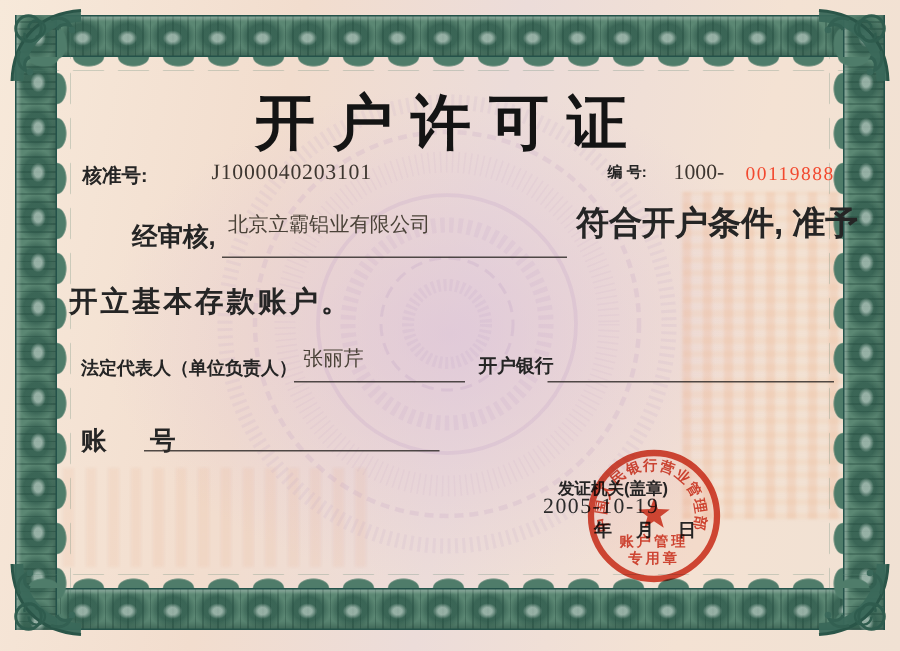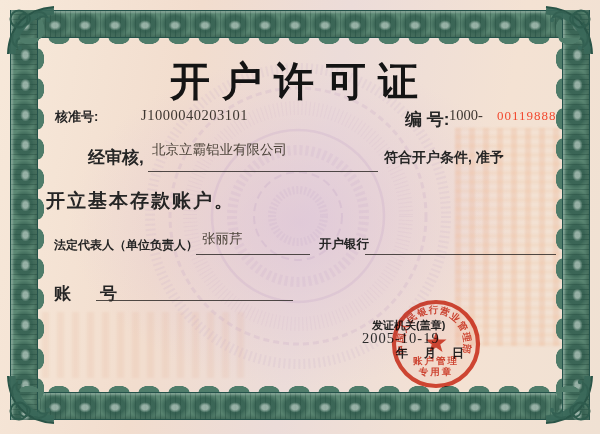--- a/index.html
+++ b/index.html
@@ -63,27 +63,27 @@
     filter:blur(1px);}
   .watermark{position:absolute;left:0;top:0;z-index:1;}
   
   .txt{position:absolute;z-index:4;white-space:nowrap;color:#262626;}
   .lbl{font-weight:bold;color:#252525;}
   .val{font-family:"Liberation Serif",serif;color:#3d3630;}
   .title{left:0;top:54px;width:100%;text-align:center;padding-left:0;box-sizing:border-box;
     font-family:"Liberation Serif",serif;font-weight:bold;font-size:40px;letter-spacing:12px;color:#141414;}
   .approval-label{left:55px;top:108px;font-size:13px;}
   .approval-value{left:100px;top:107px;font-size:14.5px;letter-spacing:.5px;margin-left:41px;}
-  .serial-label{left:405px;top:108px;font-size:17px;}
+  .serial-label{left:405px;top:108px;font-size:10px;}
   .serial-prefix{left:449px;top:107px;font-size:14.5px;}
   .serial-number{left:497px;top:108px;font-size:13px;font-family:"Liberation Serif",serif;
     color:#f2492f;letter-spacing:1px;}
   .audit-prefix{left:88px;top:146px;font-size:17px;}
   .company{left:152px;top:141px;font-size:13.5px;font-family:"Liberation Serif",serif;color:#4a4238;}
-  .audit-suffix{left:384px;top:149px;font-size:14px;}
+  .audit-suffix{left:384px;top:134px;font-size:22px;}
   .body-line2{left:46px;top:188px;font-size:19px;letter-spacing:2px;}
   .rep-label{left:54px;top:237px;font-size:12px;}
   .rep-name{left:202px;top:230px;font-size:13.5px;font-family:"Liberation Serif",serif;color:#4a4238;}
   .bank-label{left:319px;top:236px;font-size:12.5px;}
   .bank-name{left:366px;top:233px;font-size:13px;font-family:"Liberation Serif",serif;color:#4a3e36;}
   .account-label{left:54px;top:282px;font-size:17px;letter-spacing:6px;}
   .account-number{left:104px;top:276px;font-size:15px;letter-spacing:.5px;}
   .issuer-label{left:372px;top:318px;font-size:11px;z-index:5;}
   .issue-date{left:362px;top:330px;font-size:14.5px;font-family:"Liberation Serif",serif;
     color:#2b2b2b;letter-spacing:1px;z-index:5;}

